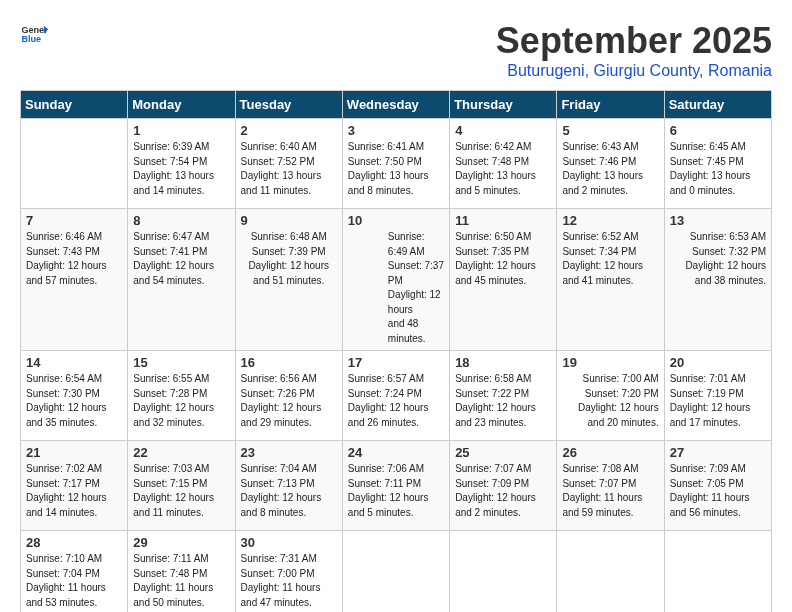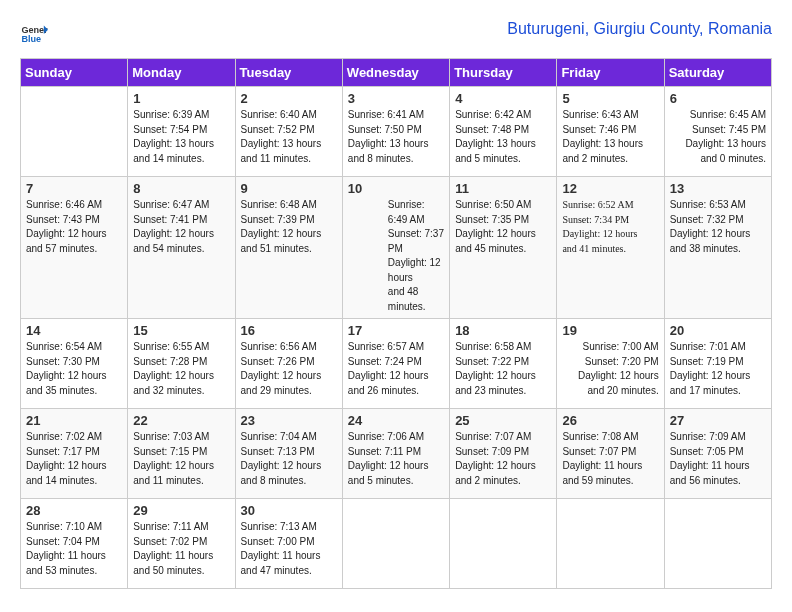--- a/index.html
+++ b/index.html
@@ -36,21 +36,21 @@
     .location-title {
       font-size: 16px;
       color: #1d4ed8;
     }
     table {
       width: 100%;
       border-collapse: collapse;
       table-layout: fixed;
     }
     th {
-      background-color: #6d28d9;
+      background-color: #0c4a6e;
       color: #fff;
       font-size: 13px;
       padding: 6px 4px;
       text-align: left;
       border: 1px solid #ccc;
     }
     td {
       vertical-align: top;
       border: 1px solid #ccc;
       padding: 4px 5px;
@@ -80,20 +80,21 @@
 
 <div class="header-area">
   <div class="logo">
     <svg class="logo-icon" viewBox="0 0 40 40" xmlns="http://www.w3.org/2000/svg">
       <text x="2" y="18" font-size="13" font-weight="bold" fill="#333">General</text>
       <text x="2" y="32" font-size="13" font-weight="bold" fill="#1565c0">Blue</text>
       <polygon points="34,8 40,14 34,20" fill="#1565c0"></polygon>
     </svg>
   </div>
   <div class="title-area">
+    <div class="month-title">September 2025</div>
     <div class="location-title">Buturugeni, Giurgiu County, Romania</div>
   </div>
 </div>
 
 <table>
   <thead>
     <tr>
       <th>Sunday</th>
       <th>Monday</th>
       <th>Tuesday</th>
@@ -136,21 +137,21 @@
         </td>
         <td>
           <span class="day-number">5</span>
           <div class="day-info" style="white-space: pre-line;">Sunrise: 6:43 AM
 Sunset: 7:46 PM
 Daylight: 13 hours
 and 2 minutes.</div>
         </td>
         <td>
           <span class="day-number">6</span>
-          <div class="day-info" style="white-space: pre-line; text-align: right;">Sunrise: 6:45 AM
+          <div class="day-info" style="white-space: pre-line;">Sunrise: 6:45 AM
 Sunset: 7:45 PM
 Daylight: 13 hours
 and 0 minutes.</div>
         </td>
       </tr>
       <tr>
         <td>
           <span class="day-number">7</span>
           <div class="day-info" style="white-space: pre-line;">Sunrise: 6:46 AM
 Sunset: 7:43 PM
@@ -159,49 +160,49 @@
         </td>
         <td>
           <span class="day-number">8</span>
           <div class="day-info" style="white-space: pre-line;">Sunrise: 6:47 AM
 Sunset: 7:41 PM
 Daylight: 12 hours
 and 54 minutes.</div>
         </td>
         <td>
           <span class="day-number">9</span>
-          <div class="day-info" style="white-space: pre-line;">Sunrise: 6:48 AM
+          <div class="day-info" style="white-space: pre-line; text-align: center;">Sunrise: 6:48 AM
 Sunset: 7:39 PM
 Daylight: 12 hours
 and 51 minutes.</div>
         </td>
         <td>
           <span class="day-number">10</span>
           <div class="day-info" style="white-space: pre-line; margin-left: 40px;">Sunrise: 6:49 AM
 Sunset: 7:37 PM
 Daylight: 12 hours
 and 48 minutes.</div>
         </td>
         <td>
           <span class="day-number">11</span>
           <div class="day-info" style="white-space: pre-line;">Sunrise: 6:50 AM
 Sunset: 7:35 PM
 Daylight: 12 hours
 and 45 minutes.</div>
         </td>
         <td>
           <span class="day-number">12</span>
-          <div class="day-info" style="white-space: pre-line; font-family: Liberation Serif, serif;">Sunrise: 6:52 AM
+          <div class="day-info" style="white-space: pre-line;">Sunrise: 6:52 AM
 Sunset: 7:34 PM
 Daylight: 12 hours
 and 41 minutes.</div>
         </td>
         <td>
           <span class="day-number">13</span>
-          <div class="day-info" style="white-space: pre-line;">Sunrise: 6:53 AM
+          <div class="day-info" style="white-space: pre-line; text-align: right;">Sunrise: 6:53 AM
 Sunset: 7:32 PM
 Daylight: 12 hours
 and 38 minutes.</div>
         </td>
       </tr>
       <tr>
         <td>
           <span class="day-number">14</span>
           <div class="day-info" style="white-space: pre-line;">Sunrise: 6:54 AM
 Sunset: 7:30 PM
@@ -306,27 +307,27 @@
         <td>
           <span class="day-number">28</span>
           <div class="day-info" style="white-space: pre-line;">Sunrise: 7:10 AM
 Sunset: 7:04 PM
 Daylight: 11 hours
 and 53 minutes.</div>
         </td>
         <td>
           <span class="day-number">29</span>
           <div class="day-info" style="white-space: pre-line;">Sunrise: 7:11 AM
-Sunset: 7:02 PM
+Sunset: 7:48 PM
 Daylight: 11 hours
 and 50 minutes.</div>
         </td>
         <td>
           <span class="day-number">30</span>
-          <div class="day-info" style="white-space: pre-line;">Sunrise: 7:13 AM
+          <div class="day-info" style="white-space: pre-line;">Sunrise: 7:31 AM
 Sunset: 7:00 PM
 Daylight: 11 hours
 and 47 minutes.</div>
         </td>
         <td class="empty"></td>
         <td class="empty"></td>
         <td class="empty"></td>
         <td class="empty"></td>
       </tr>
     </tbody>

